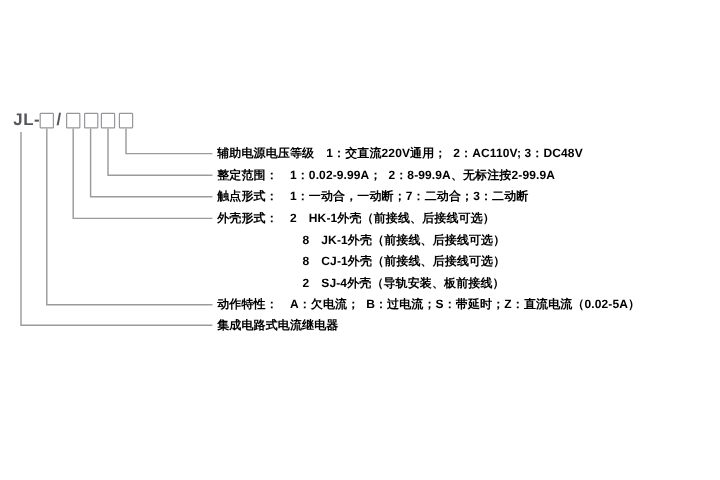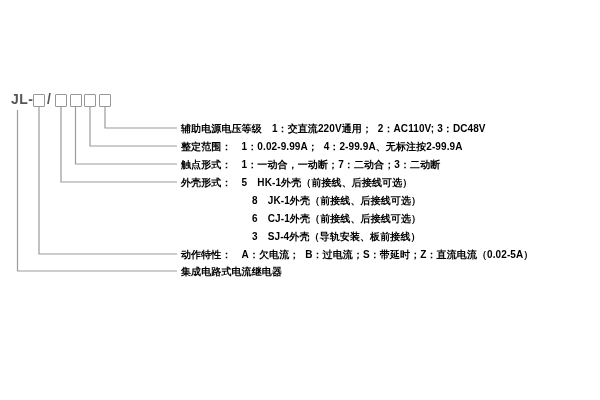--- a/index.html
+++ b/index.html
@@ -76,29 +76,29 @@
     <polyline points="105,107 105,128 177,128"></polyline>
     <polyline points="90,107 90,146 177,146"></polyline>
     <polyline points="75.5,107 75.5,164 177,164"></polyline>
     <polyline points="61,107 61,182 177,182"></polyline>
     <polyline points="39,107 39,254 177,254"></polyline>
     <polyline points="17.5,110 17.5,271 177,271"></polyline>
   </svg>
 
   <div class="spec-row" style="left:181px; top:120px">辅助电源电压等级　1：交直流220V通用；  2：AC110V; 3：DC48V</div>
 
-  <div class="spec-row" style="left:181px; top:138px">整定范围：　1：0.02-9.99A；  4：2-99.9A、无标注按2-99.9A</div>
+  <div class="spec-row" style="left:181px; top:138px">整定范围：　1：0.02-9.99A；  2：8-99.9A、无标注按2-99.9A</div>
 
   <div class="spec-row" style="left:181px; top:156px">触点形式：　1：一动合，一动断；7：二动合；3：二动断</div>
 
-  <div class="spec-row" style="left:181px; top:174px">外壳形式：　5　HK-1外壳（前接线、后接线可选）</div>
+  <div class="spec-row" style="left:181px; top:174px">外壳形式：　2　HK-1外壳（前接线、后接线可选）</div>
 
   <div class="spec-row" style="left:252px; top:192px">8　JK-1外壳（前接线、后接线可选）</div>
 
-  <div class="spec-row" style="left:252px; top:210px">6　CJ-1外壳（前接线、后接线可选）</div>
+  <div class="spec-row" style="left:252px; top:210px">8　CJ-1外壳（前接线、后接线可选）</div>
 
-  <div class="spec-row" style="left:252px; top:228px">3　SJ-4外壳（导轨安装、板前接线）</div>
+  <div class="spec-row" style="left:252px; top:228px">2　SJ-4外壳（导轨安装、板前接线）</div>
 
   <div class="spec-row" style="left:181px; top:246px">动作特性：　A：欠电流；  B：过电流；S：带延时；Z：直流电流（0.02-5A）</div>
 
   <div class="spec-row" style="left:181px; top:263px">集成电路式电流继电器</div>
 
 </div>
 
 </body></html>

